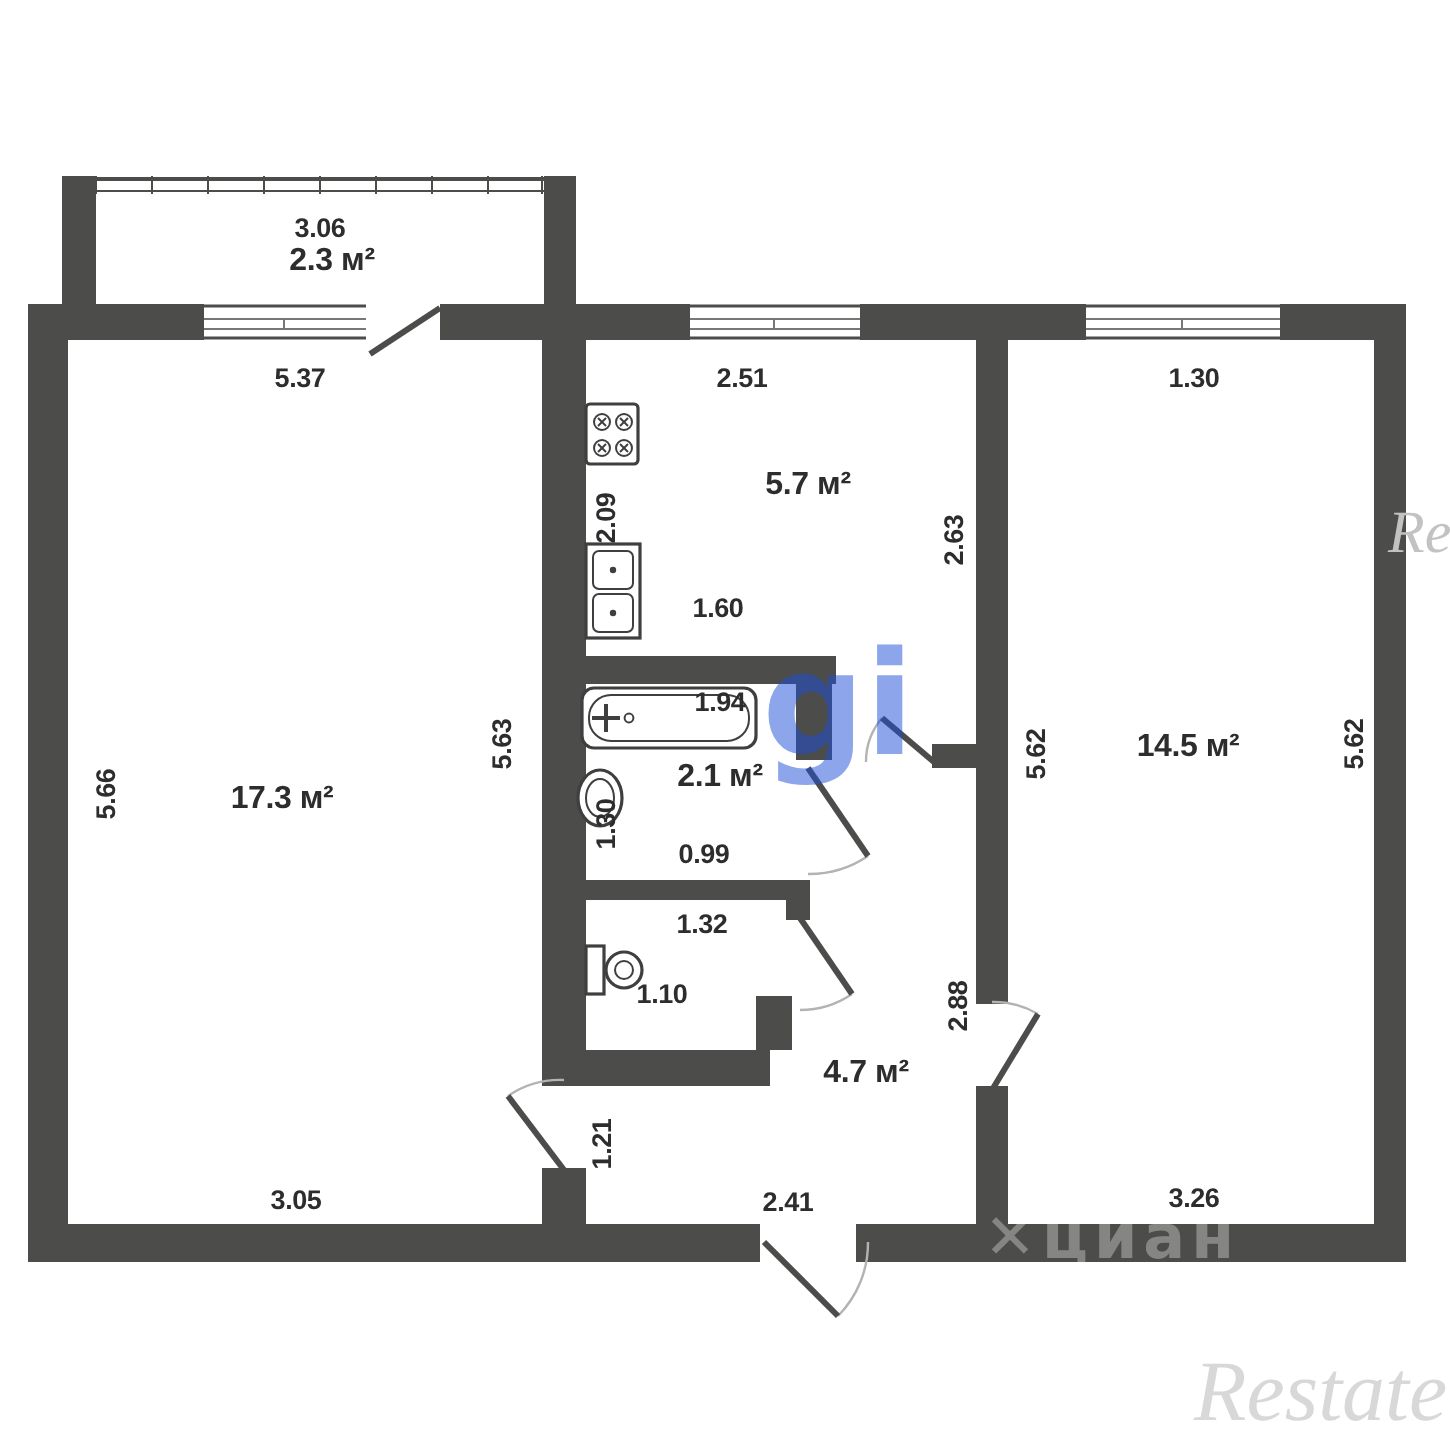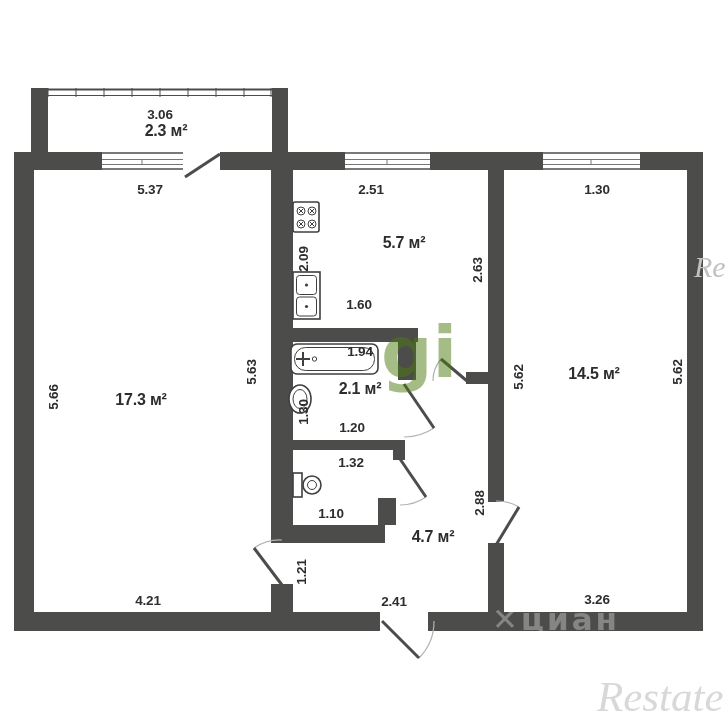--- a/index.html
+++ b/index.html
@@ -5,21 +5,21 @@
   html,body{margin:0;padding:0;background:#fff;}
   .plan{position:relative;width:725px;height:725px;background:#ffffff;overflow:hidden;
         font-family:"Liberation Sans",sans-serif;}
   .geo{position:absolute;left:0;top:0;z-index:2;}
   .label{position:absolute;transform:translate(-50%,-50%);
          font:600 13.5px "Liberation Sans",sans-serif;color:#2d2d2d;
          white-space:nowrap;letter-spacing:-0.2px;z-index:4;}
   .label.v{transform:translate(-50%,-50%) rotate(-90deg);}
   .label.area{font-size:16px;}
   .wm-photo{position:absolute;left:381px;top:316px;z-index:5;
-            font:700 72px "DejaVu Sans",sans-serif;color:#4d7c0f;opacity:.5;line-height:1;}
+            font:700 72px "DejaVu Sans",sans-serif;color:#1d4ed8;opacity:.5;line-height:1;}
   .wm-cian{position:absolute;left:492px;top:604px;z-index:6;
            font:700 31px "DejaVu Sans",sans-serif;color:rgba(255,255,255,.32);
            letter-spacing:3px;line-height:1;}
   .wm-restate{position:absolute;left:597px;top:675px;z-index:6;
               font:italic 400 43px "Liberation Serif",serif;color:#d8d8d8;line-height:1;}
   .wm-restate-edge{position:absolute;left:694px;top:252px;z-index:6;
               font:italic 400 30px "Liberation Serif",serif;color:#c2c2c2;
               white-space:nowrap;line-height:1;}
 </style>
 </head>
@@ -181,28 +181,28 @@
   <div class="label area" style="left:404px;top:243px">5.7 м²</div>
   <div class="label v" style="left:303px;top:259px">2.09</div>
   <div class="label v" style="left:477px;top:270px">2.63</div>
   <div class="label" style="left:359px;top:304px">1.60</div>
   <div class="label" style="left:360px;top:351px">1.94</div>
   <div class="label v" style="left:53px;top:397px">5.66</div>
   <div class="label area" style="left:141px;top:400px">17.3 м²</div>
   <div class="label v" style="left:251px;top:372px">5.63</div>
   <div class="label area" style="left:360px;top:389px">2.1 м²</div>
   <div class="label v" style="left:303px;top:412px">1.30</div>
-  <div class="label" style="left:352px;top:427px">1.20</div>
+  <div class="label" style="left:352px;top:427px">0.99</div>
   <div class="label" style="left:351px;top:462px">1.32</div>
-  <div class="label" style="left:331px;top:513px">1.10</div>
+  <div class="label" style="left:331px;top:497px">1.10</div>
   <div class="label area" style="left:433px;top:537px">4.7 м²</div>
   <div class="label v" style="left:479px;top:503px">2.88</div>
   <div class="label v" style="left:301px;top:572px">1.21</div>
   <div class="label" style="left:394px;top:601px">2.41</div>
-  <div class="label" style="left:148px;top:600px">4.21</div>
+  <div class="label" style="left:148px;top:600px">3.05</div>
   <div class="label v" style="left:518px;top:377px">5.62</div>
   <div class="label area" style="left:594px;top:374px">14.5 м²</div>
   <div class="label v" style="left:677px;top:372px">5.62</div>
   <div class="label" style="left:597px;top:599px">3.26</div>
 
   <div class="wm-cian"><span>✕</span><span>циан</span></div>
   <div class="wm-restate">Restate</div>
   <div class="wm-restate-edge">Restate</div>
 
 </div>

